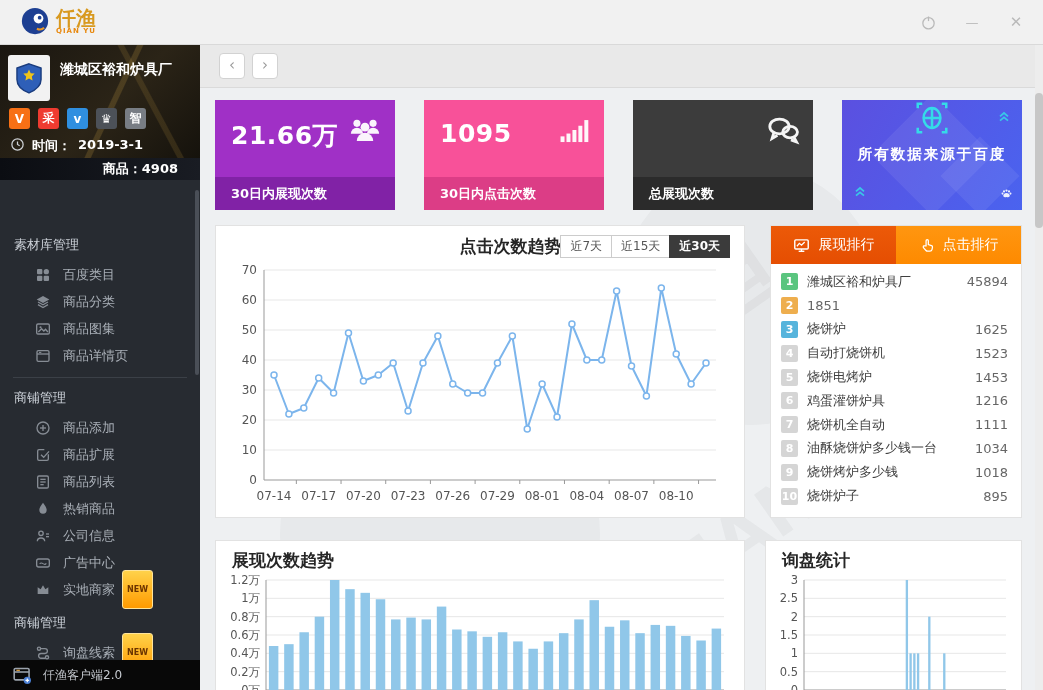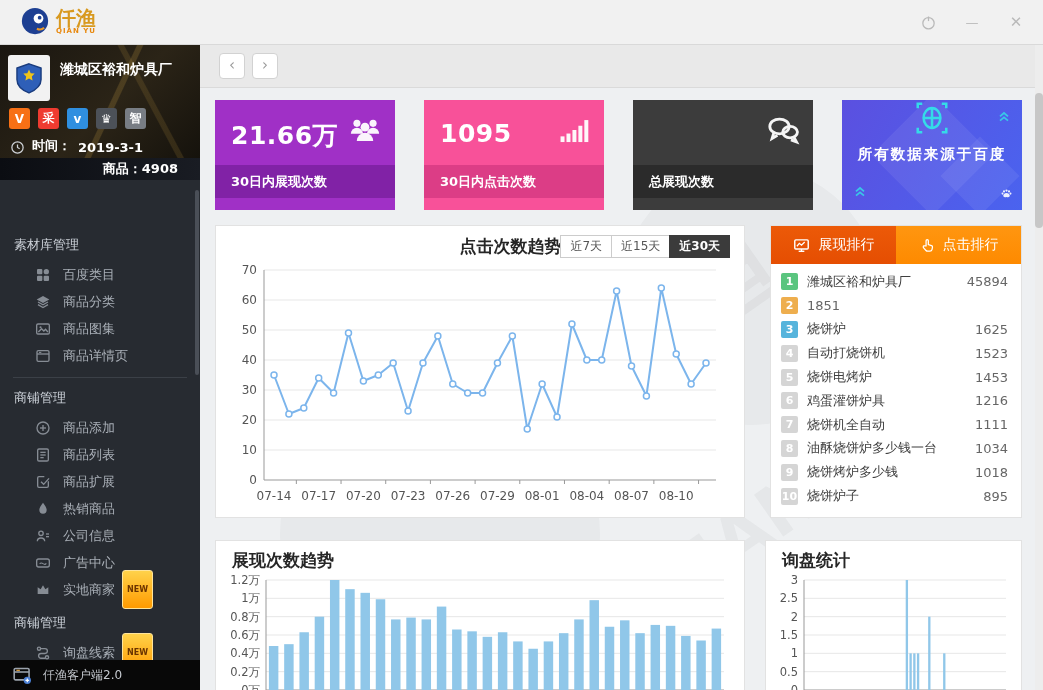--- a/index.html
+++ b/index.html
@@ -19,21 +19,21 @@
   .profile { height:113px; position:relative; padding:10px 0 0 8px; overflow:hidden;
     background:
       linear-gradient(115deg, transparent 54%, rgba(197,156,66,.22) 54.5%, rgba(197,156,66,.22) 56.5%, transparent 57%),
       linear-gradient(62deg, transparent 68%, rgba(197,156,66,.16) 68.5%, rgba(197,156,66,.16) 70.5%, transparent 71%),
       linear-gradient(135deg,#1a1610,#2b2417 55%,#15120c); }
   .profile-top { display:flex; align-items:flex-start; gap:10px; }
   .badge-img { width:42px; height:46px; background:#f2f2f2; border-radius:3px; display:flex; align-items:center; justify-content:center; flex:0 0 auto; }
   .company { color:#fff; font-size:14px; font-weight:bold; margin-top:6px; }
   .badge-row { display:flex; gap:8px; margin:7px 0 0 1px; }
   .mini-badge { width:21px; height:21px; border-radius:3px; color:#fff; font-weight:bold; font-size:12px; display:flex; align-items:center; justify-content:center; }
-  .time-row { display:flex; align-items:flex-end; gap:7px; color:#fff; font-size:13px; font-weight:bold; margin:8px 0 8px 2px; }
+  .time-row { display:flex; align-items:flex-start; gap:7px; color:#fff; font-size:13px; font-weight:bold; margin:8px 0 8px 2px; }
   .time-row .icon { color:#cfd3d8; display:flex; }
   .product-bar { height:22px; line-height:22px; background:linear-gradient(90deg,#0b0d12,#191c23); color:#fff; font-size:13px; font-weight:bold; text-align:right; padding-right:22px; }
   .menu { position:absolute; top:180px; left:0; right:0; bottom:30px; overflow:hidden; }
   .menu-section-title { color:#ccd1d8; font-size:13px; padding:11px 0 7px 14px; }
   .menu-item { display:flex; align-items:center; height:27px; padding-left:35px; color:#a9afb7; font-size:13px; cursor:pointer; }
   .menu-item .icon { width:17px; display:flex; color:#868c94; margin-right:11px; }
   .menu-divider { border-top:1px solid #3b4047; margin:8px 13px 0 13px; }
   .new-badge { margin-left:7px; background:linear-gradient(#ffd24a,#ff9a00); border:1px solid #ffe49a; border-radius:3px; color:#6b3400; font-size:8px; font-weight:bold; padding:14px 4px; line-height:9px; }
   .side-scroll { position:absolute; right:1px; top:145px; width:4px; height:185px; background:#4a4f57; border-radius:2px; }
 
@@ -44,21 +44,21 @@
   
   .main { position:absolute; left:200px; top:45px; right:0; bottom:0; background:#eef0f2; overflow:hidden; }
   .nav-strip { height:43px; background:#e9e9e9; border-bottom:1px solid #dadada; display:flex; align-items:center; gap:7px; padding-left:19px; }
   .nav-btn { width:26px; height:26px; background:#fff; border:1px solid #d2d2d2; border-radius:4px; color:#9a9a9a; font-size:15px; display:flex; align-items:center; justify-content:center; cursor:pointer; padding-bottom:2px; }
   .content { position:absolute; top:44px; left:15px; width:807px; }
 
   .cards { display:flex; justify-content:space-between; margin-top:11px; }
   .card { position:relative; width:180px; height:110px; color:#fff; overflow:hidden; }
   .card-value { font-size:25px; font-weight:bold; padding:19px 0 0 16px; letter-spacing:0.5px; }
   .card-icon { position:absolute; top:13px; right:13px; opacity:.95; }
-  .card-footer { position:absolute; left:0; right:0; bottom:12px; height:33px; line-height:33px; padding-left:16px; font-size:13px; font-weight:bold; }
+  .card-footer { position:absolute; left:0; right:0; bottom:0; height:33px; line-height:33px; padding-left:16px; font-size:13px; font-weight:bold; }
   .card-banner { display:flex; flex-direction:column; align-items:center; background:linear-gradient(120deg,#5b50e0,#4a63ef); cursor:pointer; }
   .banner-diamond { position:absolute; background:rgba(255,255,255,.07); transform:rotate(45deg); }
   .banner-text { font-size:14.5px; letter-spacing:2px; font-weight:bold; margin-top:6px; position:relative; }
   .banner-chev-tr { position:absolute; top:8px; right:10px; color:#35dbe8; opacity:.85; }
   .banner-chev-bl { position:absolute; bottom:8px; left:10px; color:#35dbe8; opacity:.85; }
   .banner-paw { position:absolute; bottom:6px; right:8px; color:#fff; opacity:.9; }
 
   .row1 { display:flex; gap:25px; margin-top:15px; }
   .panel { background:#fff; border:1px solid #e2e2e2; }
   .line-panel { width:530px; height:293px; }
@@ -208,36 +208,36 @@
             <circle cx="12" cy="12" r="9" stroke="currentColor" stroke-width="2" fill="none"></circle>
             <line x1="12" y1="7.5" x2="12" y2="16.5" stroke="currentColor" stroke-width="2"></line>
             <line x1="7.5" y1="12" x2="16.5" y2="12" stroke="currentColor" stroke-width="2"></line>
           </svg>
         </span>
         <span>商品添加</span>
       </div>
       <div class="menu-item">
         <span class="icon">
           <svg width="16" height="16" viewBox="0 0 24 24" style="color:currentColor">
+            <path d="M20 11v7a2 2 0 0 1-2 2H6a2 2 0 0 1-2-2V6a2 2 0 0 1 2-2h8" stroke="currentColor" stroke-width="2" fill="none"></path>
+            <path d="M9 11.5 13 15.5 21 6.5" stroke="currentColor" stroke-width="2" fill="none"></path>
+          </svg>
+        </span>
+        <span>商品扩展</span>
+      </div>
+      <div class="menu-item">
+        <span class="icon">
+          <svg width="16" height="16" viewBox="0 0 24 24" style="color:currentColor">
             <rect x="4" y="3" width="16" height="18" rx="2" stroke="currentColor" stroke-width="2" fill="none"></rect>
             <line x1="8" y1="8" x2="16" y2="8" stroke="currentColor" stroke-width="2"></line>
             <line x1="8" y1="12" x2="16" y2="12" stroke="currentColor" stroke-width="2"></line>
             <line x1="8" y1="16" x2="13" y2="16" stroke="currentColor" stroke-width="2"></line>
           </svg>
         </span>
         <span>商品列表</span>
-      </div>
-      <div class="menu-item">
-        <span class="icon">
-          <svg width="16" height="16" viewBox="0 0 24 24" style="color:currentColor">
-            <path d="M20 11v7a2 2 0 0 1-2 2H6a2 2 0 0 1-2-2V6a2 2 0 0 1 2-2h8" stroke="currentColor" stroke-width="2" fill="none"></path>
-            <path d="M9 11.5 13 15.5 21 6.5" stroke="currentColor" stroke-width="2" fill="none"></path>
-          </svg>
-        </span>
-        <span>商品扩展</span>
       </div>
       <div class="menu-item">
         <span class="icon">
           <svg width="16" height="16" viewBox="0 0 24 24" style="color:currentColor">
             <path d="M12 2.5C9 7 6.5 9.5 6.5 13.5a5.5 5.5 0 0 0 11 0C17.5 9.5 15 7 12 2.5Z" fill="currentColor"></path>
           </svg>
         </span>
         <span>热销商品</span>
       </div>
       <div class="menu-item">

